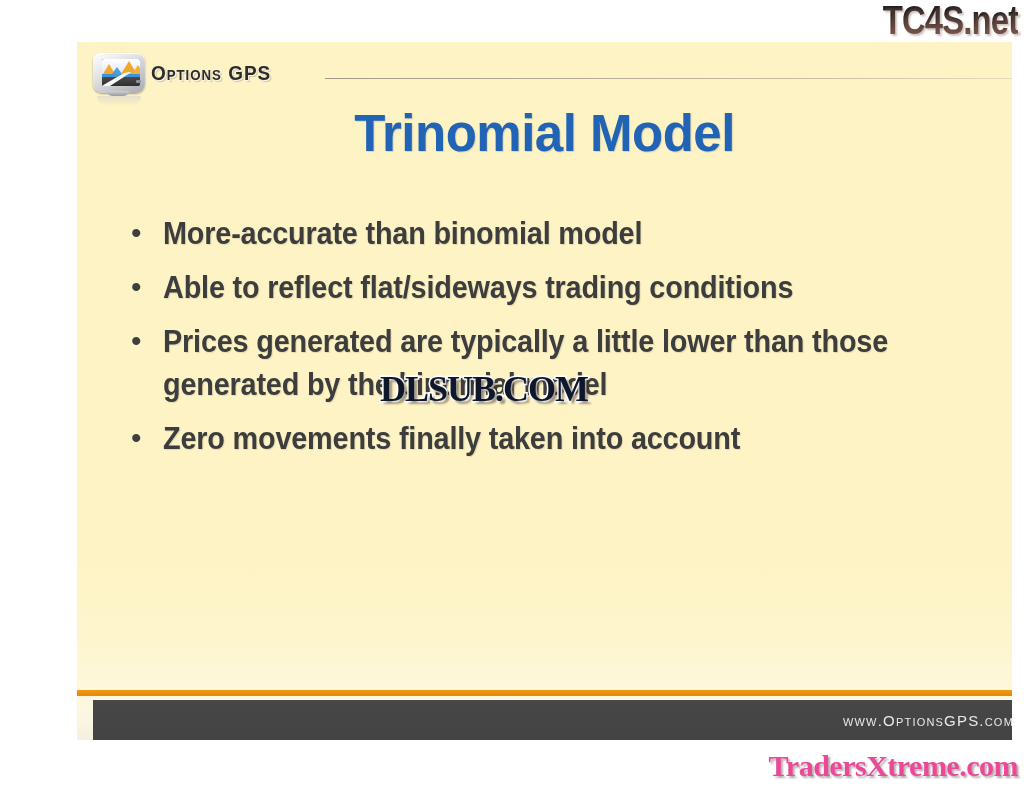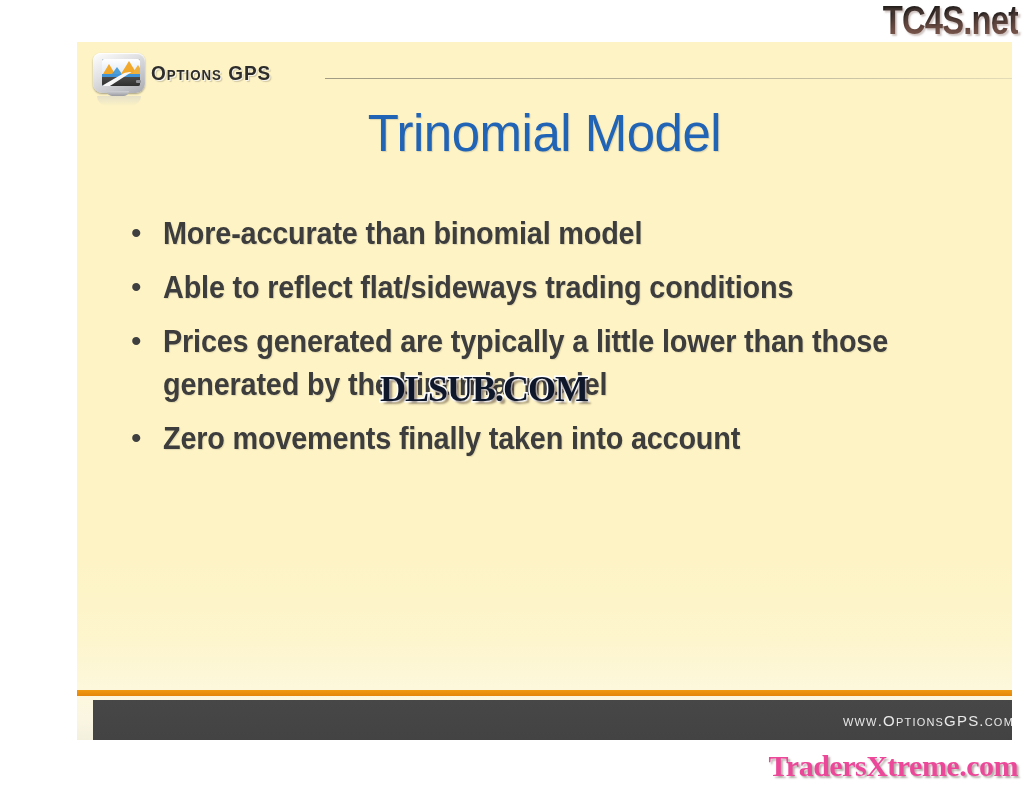--- a/index.html
+++ b/index.html
@@ -156,21 +156,21 @@
   }
 
   
   #slide-title {
     position: absolute;
     left: 0;
     top: 62px;
     width: 100%;
     text-align: center;
     font-family: "Liberation Sans", sans-serif;
-    font-weight: normal;
+    font-weight: bold;
     font-size: 51px;
     color: #2163b5;
     letter-spacing: -0.5px;
     text-shadow: 1px 1px 1px rgba(120,120,110,0.25);
   }
 
   
   #bullet-list {
     position: absolute;
     left: 48px;

